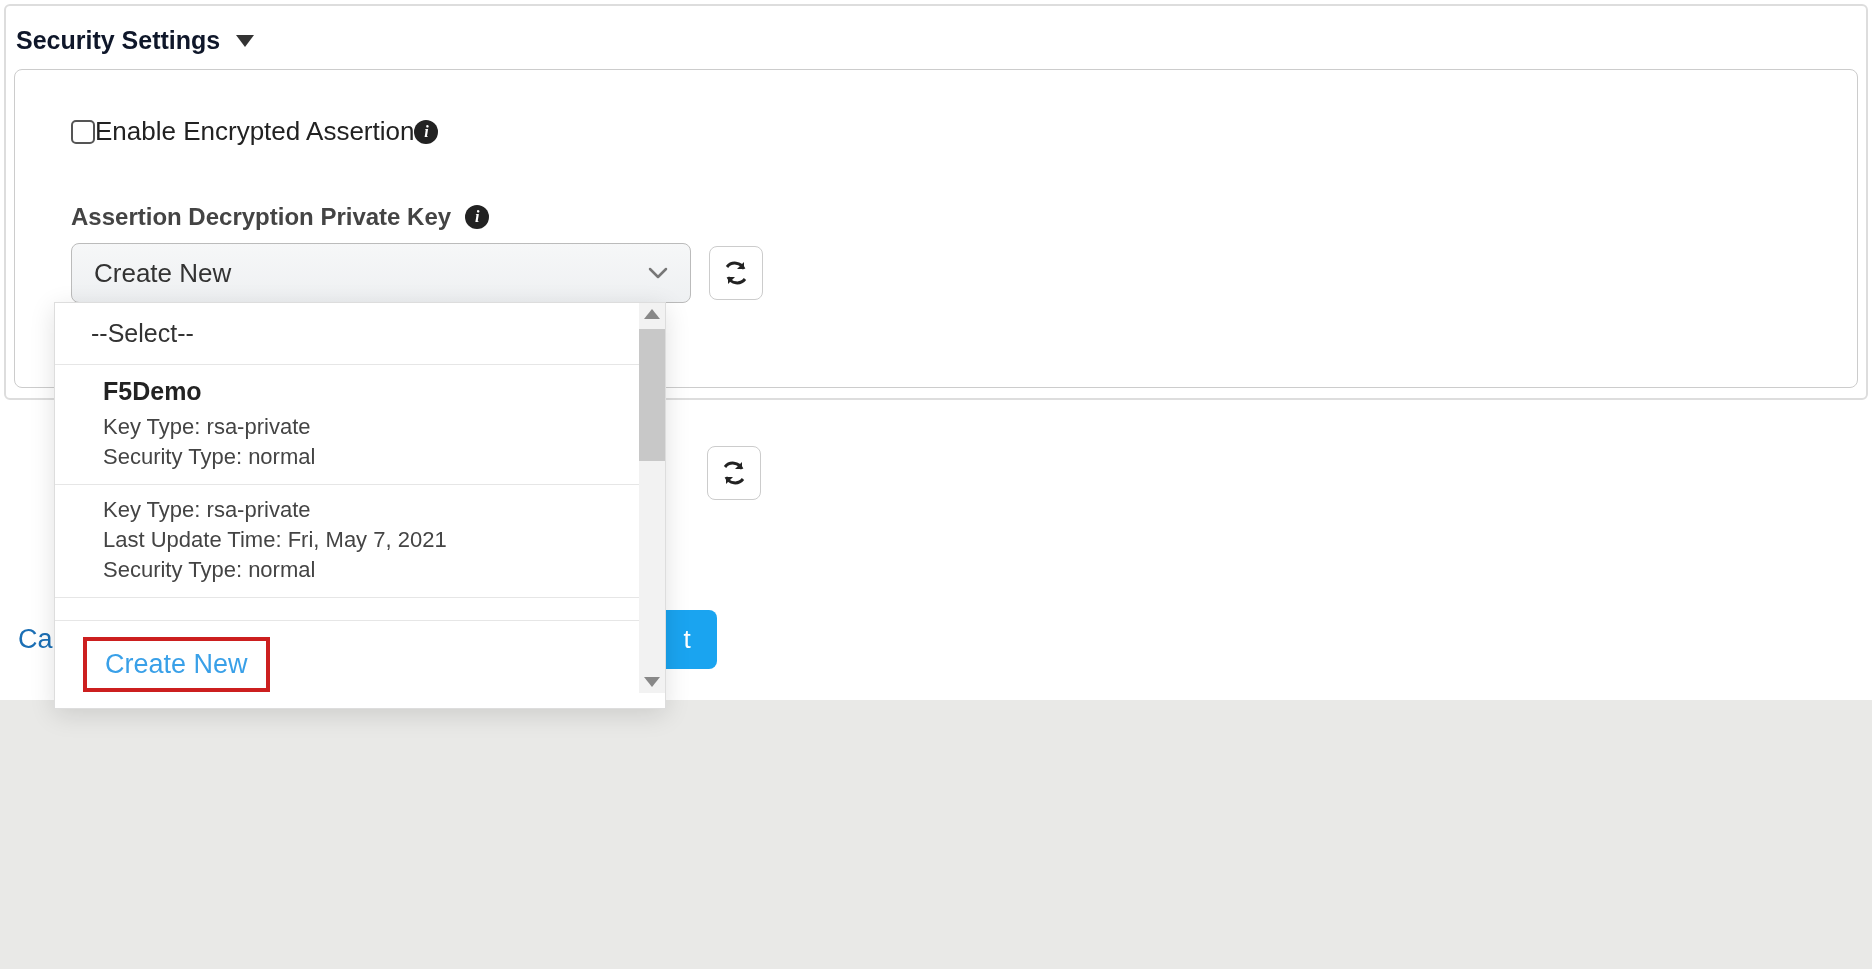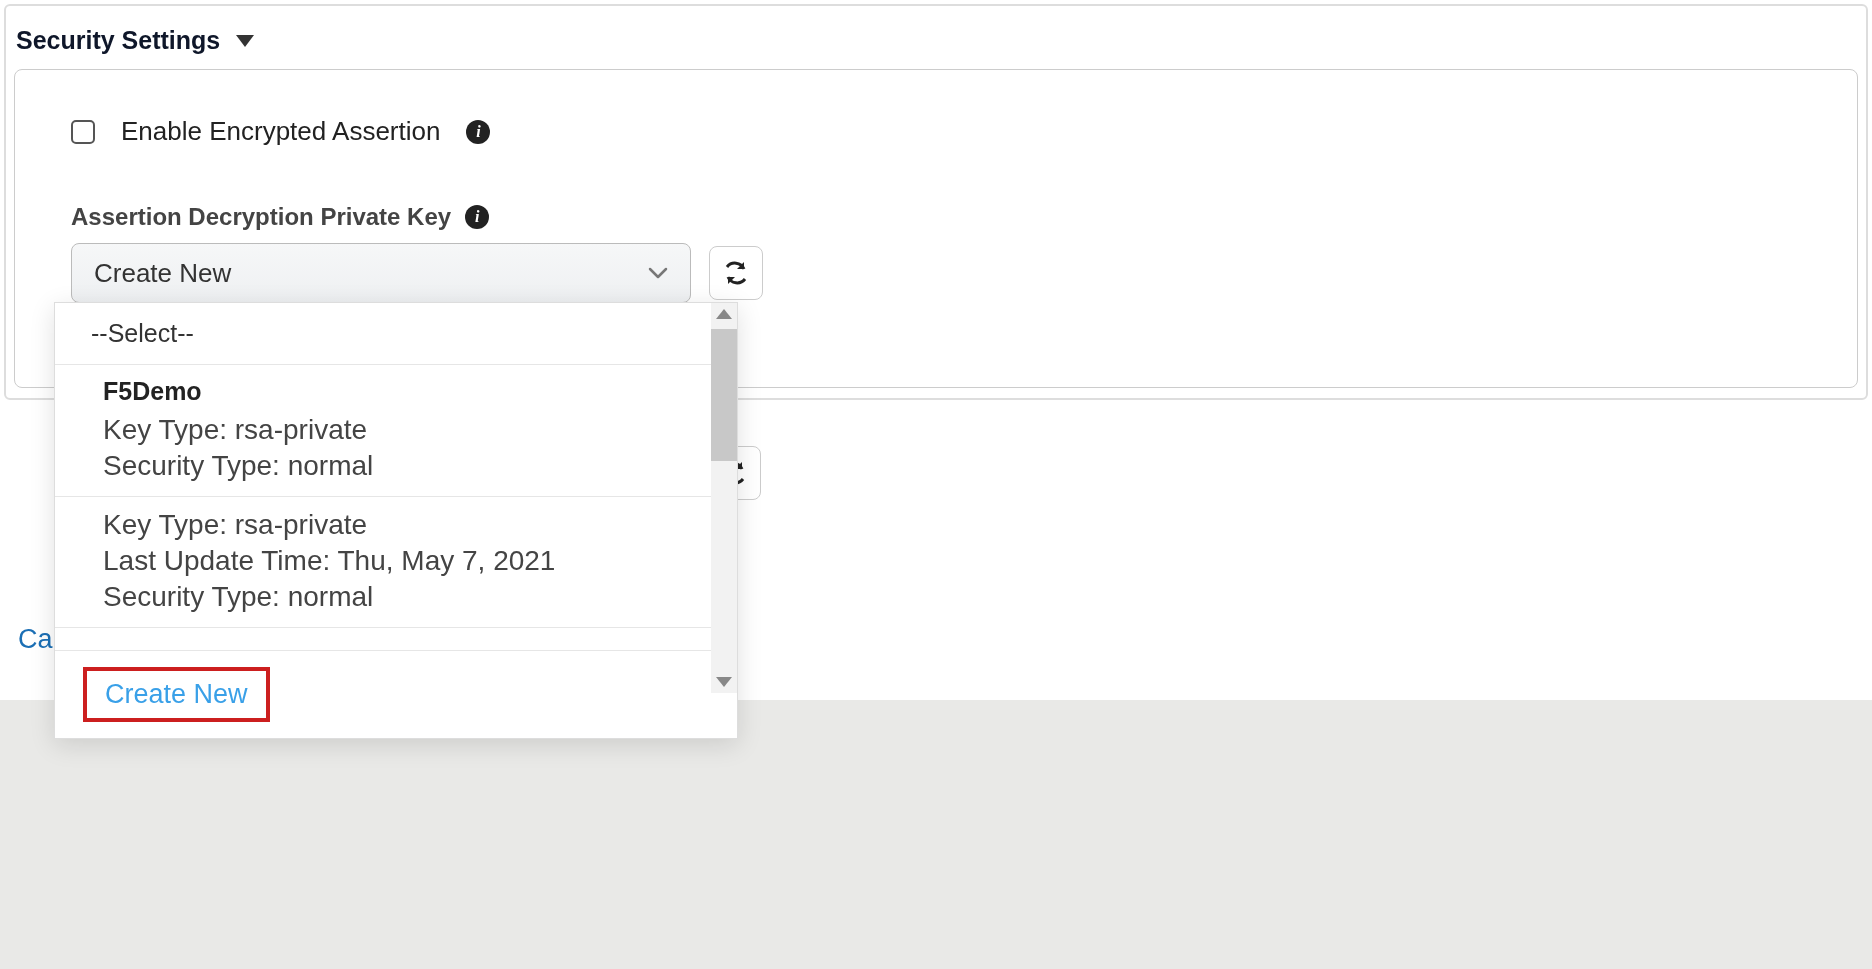--- a/index.html
+++ b/index.html
@@ -42,21 +42,20 @@
     .inner-card {
       border: 1.5px solid #ccc;
       border-radius: 8px;
       padding: 46px 48px 36px 56px;
       background: #fff;
       position: relative;
     }
     .checkbox-row {
       display: flex;
       align-items: center;
-      gap: 26px;
       margin-bottom: 56px;
     }
     .checkbox {
       width: 24px; height: 24px;
       border: 2.5px solid #555;
       border-radius: 5px;
       background: #fff;
     }
     .checkbox-label {
       font-size: 26px;
@@ -127,21 +126,21 @@
     .refresh-floating {
       position: absolute;
       left: 692px;
       top: 376px;
     }
 
     .dropdown {
       position: absolute;
       left: 54px;
       top: 302px;
-      width: 684px;
+      width: 612px;
       background: #fff;
       border: 1.5px solid #ddd;
       box-shadow: 0 6px 24px rgba(0,0,0,0.12);
       z-index: 10;
     }
     .dropdown-scroll {
       position: relative;
     }
     .dropdown-scrollbar {
       position: absolute;
@@ -177,21 +176,21 @@
       color: #333;
       padding: 16px 36px;
     }
     .dd-title {
       font-weight: 700;
       font-size: 25px;
       color: #222;
       margin-bottom: 8px;
     }
     .dd-meta {
-      font-size: 28px;
+      font-size: 22px;
       color: #444;
       margin-bottom: 4px;
     }
     .dd-truncated {
       height: 18px;
       border-bottom: none;
     }
     .dd-create {
       padding: 16px 28px;
       border-top: 1px solid #e6e6e6;
@@ -325,21 +324,21 @@
       </div>
     </div>
 
     <div class="dd-option">
       <div class="dd-meta">
         <span>Key Type:</span>
         <span>rsa-private</span>
       </div>
       <div class="dd-meta">
         <span>Last Update Time:</span>
-        <span>Thu, May 7, 2021</span>
+        <span>Fri, May 7, 2021</span>
       </div>
       <div class="dd-meta">
         <span>Security Type:</span>
         <span>normal</span>
       </div>
     </div>
 
     <div class="dd-option dd-truncated"></div>
 
     <div class="dropdown-scrollbar">

